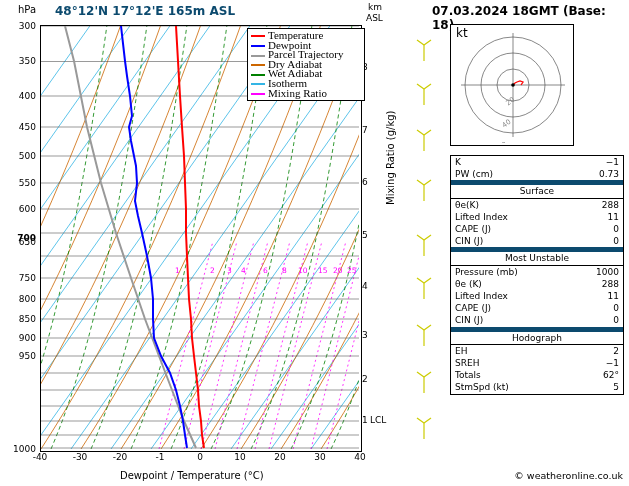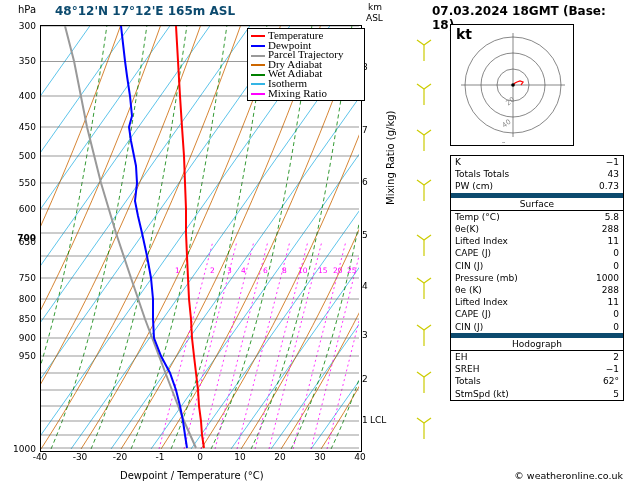--- a/index.html
+++ b/index.html
@@ -19,21 +19,21 @@
   #xaxis-label{left:120px;top:470px;font-size:10px;color:#000;}
   
   .kmtick{position:absolute;font-size:9px;color:#000;left:362px;}
   #mixing-label{left:385px;top:205px;font-size:10px;color:#000;transform:rotate(-90deg);transform-origin:left top;white-space:nowrap;}
   
   #legend{left:247px;top:28px;width:110px;background:#fff;border:1px solid #000;padding:2px 3px;}
   #legend div{font-size:11px;line-height:9.6px;color:#000;white-space:nowrap;font-family:Liberation Serif, serif;}
   #legend span.sw{display:inline-block;width:14px;height:2px;vertical-align:middle;margin-right:3px;}
   
   #hodo-box{left:450px;top:24px;width:122px;height:120px;border:1px solid #000;background:#fff;}
-  #hodo-kt{left:456px;top:26px;font-size:14px;color:#000;font-weight:bold;}
+  #hodo-kt{left:456px;top:26px;font-size:12px;color:#000;}
   
   .tbl{position:absolute;left:450px;width:172px;border:1px solid #000;background:#fff;font-size:9px;color:#000;}
   .row{display:flex;justify-content:space-between;padding:0 4px;line-height:12.2px;}
   .row .k{white-space:nowrap;}
   .row .v{white-space:nowrap;}
   .hdr{text-align:center;line-height:12.2px;border-top:5px solid #0c4a6e;border-bottom:1px solid #000;}
   #tbl-main{top:155px;}
   
   #footer{right:6px;top:470px;font-size:9.5px;color:#000;}
   
@@ -277,50 +277,43 @@
   </svg>
 </div>
 <div class="abs" id="hodo-kt">kt</div>
 
 <div class="tbl" id="tbl-main">
   <div class="row">
       <span class="k">K</span>
       <span class="v">−1</span>
     </div>
   <div class="row">
-      <span class="k">Totals Totals</span>
-      <span class="v">43</span>
-    </div>
-  <div class="row">
       <span class="k">PW (cm)</span>
       <span class="v">0.73</span>
     </div>
 
   <div class="hdr">Surface</div>
   <div class="row">
-      <span class="k">Temp (°C)</span>
-      <span class="v">5.8</span>
-    </div>
-  <div class="row">
       <span class="k">θe(K)</span>
       <span class="v">288</span>
     </div>
   <div class="row">
       <span class="k">Lifted Index</span>
       <span class="v">11</span>
     </div>
   <div class="row">
       <span class="k">CAPE (J)</span>
       <span class="v">0</span>
     </div>
   <div class="row">
       <span class="k">CIN (J)</span>
       <span class="v">0</span>
     </div>
 
+  <div class="hdr">Most Unstable</div>
   <div class="row">
       <span class="k">Pressure (mb)</span>
       <span class="v">1000</span>
     </div>
   <div class="row">
       <span class="k">θe (K)</span>
       <span class="v">288</span>
     </div>
   <div class="row">
       <span class="k">Lifted Index</span>

